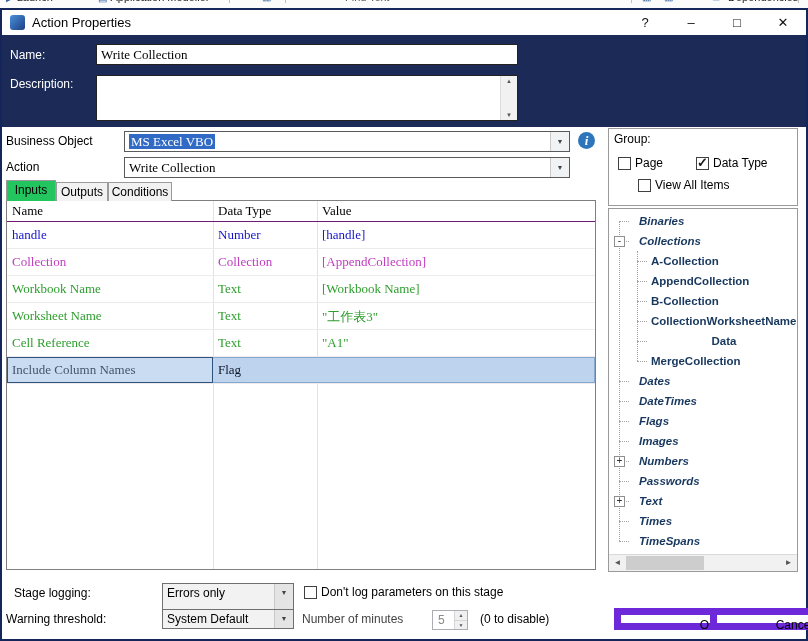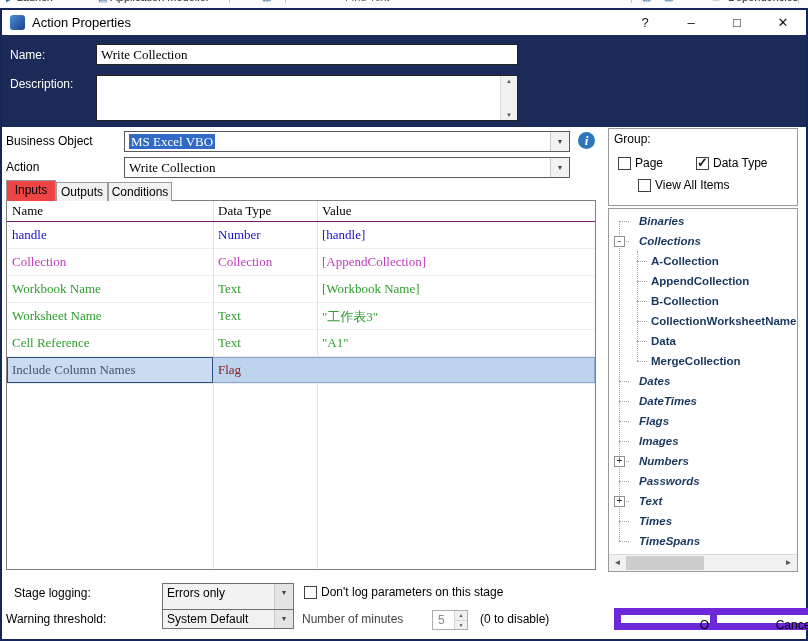--- a/index.html
+++ b/index.html
@@ -47,21 +47,21 @@
                  font-family:"Liberation Sans",sans-serif; }
   .combo.sys { font-family:"Liberation Sans",sans-serif; font-size:12px; background:#f2f2f2; border-color:#707070; }
   .combo.sys .drop { background:#e4e4e4; line-height:18px; }
   .info-icon { position:absolute; left:576px; top:122px; width:17px; height:17px; border-radius:50%;
                background:#2e76bb; color:#fff; font-family:"Liberation Serif",serif; font-style:italic;
                font-weight:bold; font-size:13px; text-align:center; line-height:17px; }
 
   
   .tab { position:absolute; box-sizing:border-box; border:1px solid #9b9b9b; border-bottom:none;
          background:#f2f2f2; text-align:center; font-size:12px; padding-top:2px; z-index:2; }
-  .tab.active { background:#ef4444; z-index:3; }
+  .tab.active { background:#22c55e; z-index:3; }
 
   
   .tbl { position:absolute; left:4px; top:190px; width:590px; height:370px; box-sizing:border-box;
          border:1px solid #7f7f7f; background:#fff; font-family:"Liberation Serif",serif; font-size:13px; z-index:1; }
   .vline { position:absolute; top:0; bottom:0; width:1px; background:#e3e3e3; }
   .tbl-header { display:grid; grid-template-columns:206px 104px 1fr; height:20px; border-bottom:1px solid #701a75; position:relative; }
   .hcell { padding:2px 5px; box-sizing:border-box; }
   .trow { display:grid; grid-template-columns:206px 104px 1fr; height:26px; border-bottom:1px solid #ececec; position:relative; }
   .cell { padding:5px 5px 0; box-sizing:border-box; white-space:nowrap; overflow:hidden; }
   .c-value { position:relative; }
@@ -202,21 +202,21 @@
             <div class="cell c-type" style="color: rgb(46, 158, 46);">Text</div>
             <div class="cell c-value" style="color: rgb(46, 158, 46);">"工作表3"</div>
           </div>
           <div class="trow">
             <div class="cell c-name" style="color: rgb(46, 158, 46);">Cell Reference</div>
             <div class="cell c-type" style="color: rgb(46, 158, 46);">Text</div>
             <div class="cell c-value" style="color: rgb(46, 158, 46);">"A1"</div>
           </div>
           <div class="trow selected">
             <div class="cell c-name" style="color: rgb(68, 84, 106);">Include Column Names</div>
-            <div class="cell c-type" style="color: #7f1d1d;">Flag</div>
+            <div class="cell c-type" style="color: #0f172a;">Flag</div>
           </div>
         </div>
     </div>
 
     <div class="group-box"></div>
     <span class="flabel" style="left:612px; top:122px">Group:</span>
     <div class="cb" style="left:616px; top:146px">
       <span class="box"></span>
       <span>Page</span>
     </div>
@@ -232,21 +232,21 @@
     <div class="tree-box">
       <div class="tree-content">
         <div class="spine spine1"></div>
         <div class="spine spine2"></div>
       <div class="tree-item lvl0" style="top: 2px;"><span class="tlabel">Binaries</span></div>
           <div class="tree-item lvl0" style="top: 22px;"><span class="expander">-</span><span class="tlabel">Collections</span></div>
           <div class="tree-item lvl1" style="top: 42px;"><span class="tlabel">A-Collection</span></div>
           <div class="tree-item lvl1" style="top: 62px;"><span class="tlabel">AppendCollection</span></div>
           <div class="tree-item lvl1" style="top: 82px;"><span class="tlabel">B-Collection</span></div>
           <div class="tree-item lvl1" style="top: 102px;"><span class="tlabel">CollectionWorksheetName</span></div>
-          <div class="tree-item lvl1" style="top: 122px;"><span class="tlabel">Data</span></div>
+          <div class="tree-item lvl1" style="top: 122px; text-align: center;"><span class="tlabel">Data</span></div>
           <div class="tree-item lvl1" style="top: 142px;"><span class="tlabel">MergeCollection</span></div>
           <div class="tree-item lvl0" style="top: 162px;"><span class="tlabel">Dates</span></div>
           <div class="tree-item lvl0" style="top: 182px;"><span class="tlabel">DateTimes</span></div>
           <div class="tree-item lvl0" style="top: 202px;"><span class="tlabel">Flags</span></div>
           <div class="tree-item lvl0" style="top: 222px;"><span class="tlabel">Images</span></div>
           <div class="tree-item lvl0" style="top: 242px;"><span class="expander">+</span><span class="tlabel">Numbers</span></div>
           <div class="tree-item lvl0" style="top: 262px;"><span class="tlabel">Passwords</span></div>
           <div class="tree-item lvl0" style="top: 282px;"><span class="expander">+</span><span class="tlabel">Text</span></div>
           <div class="tree-item lvl0" style="top: 302px;"><span class="tlabel">Times</span></div>
           <div class="tree-item lvl0" style="top: 322px;"><span class="tlabel">TimeSpans</span></div>

